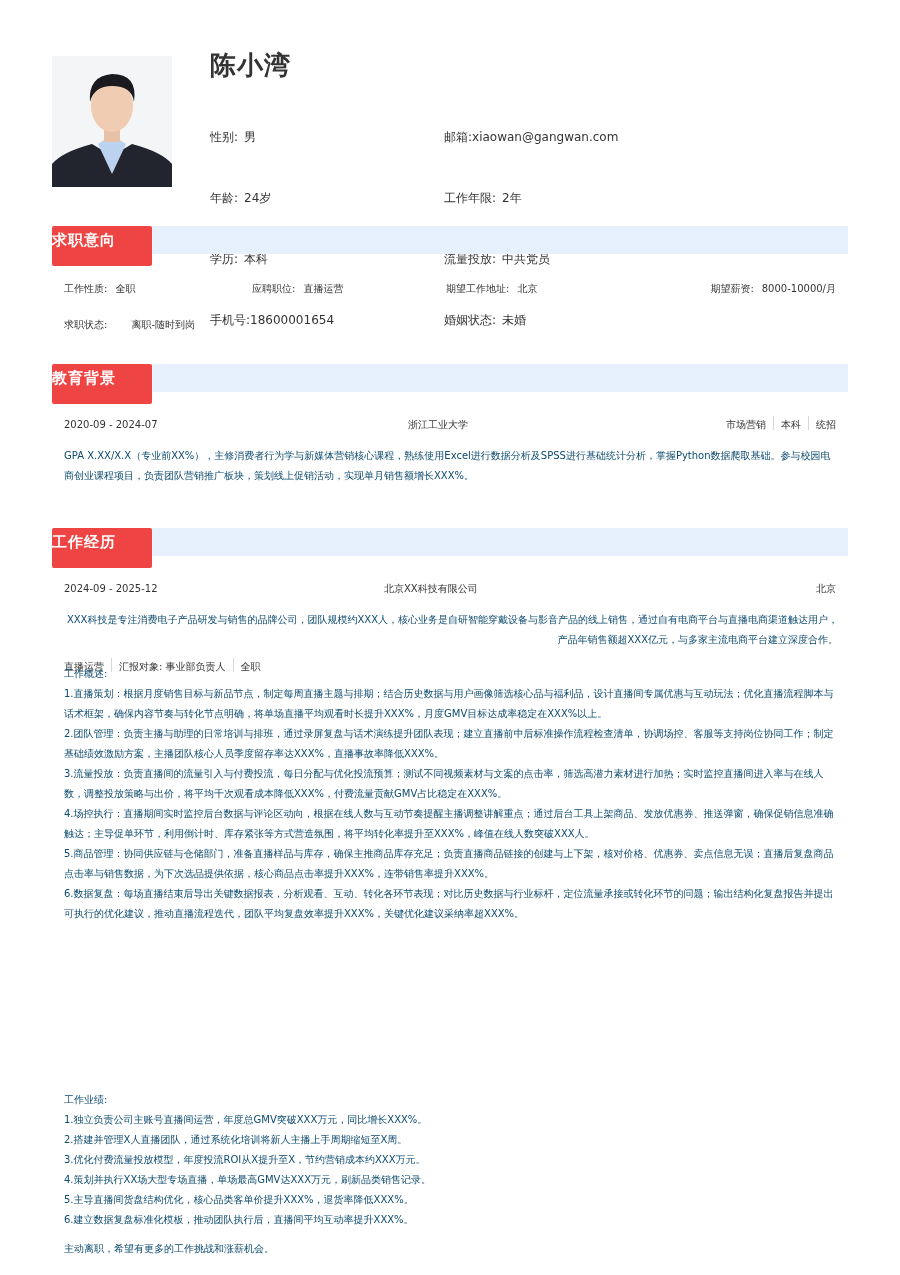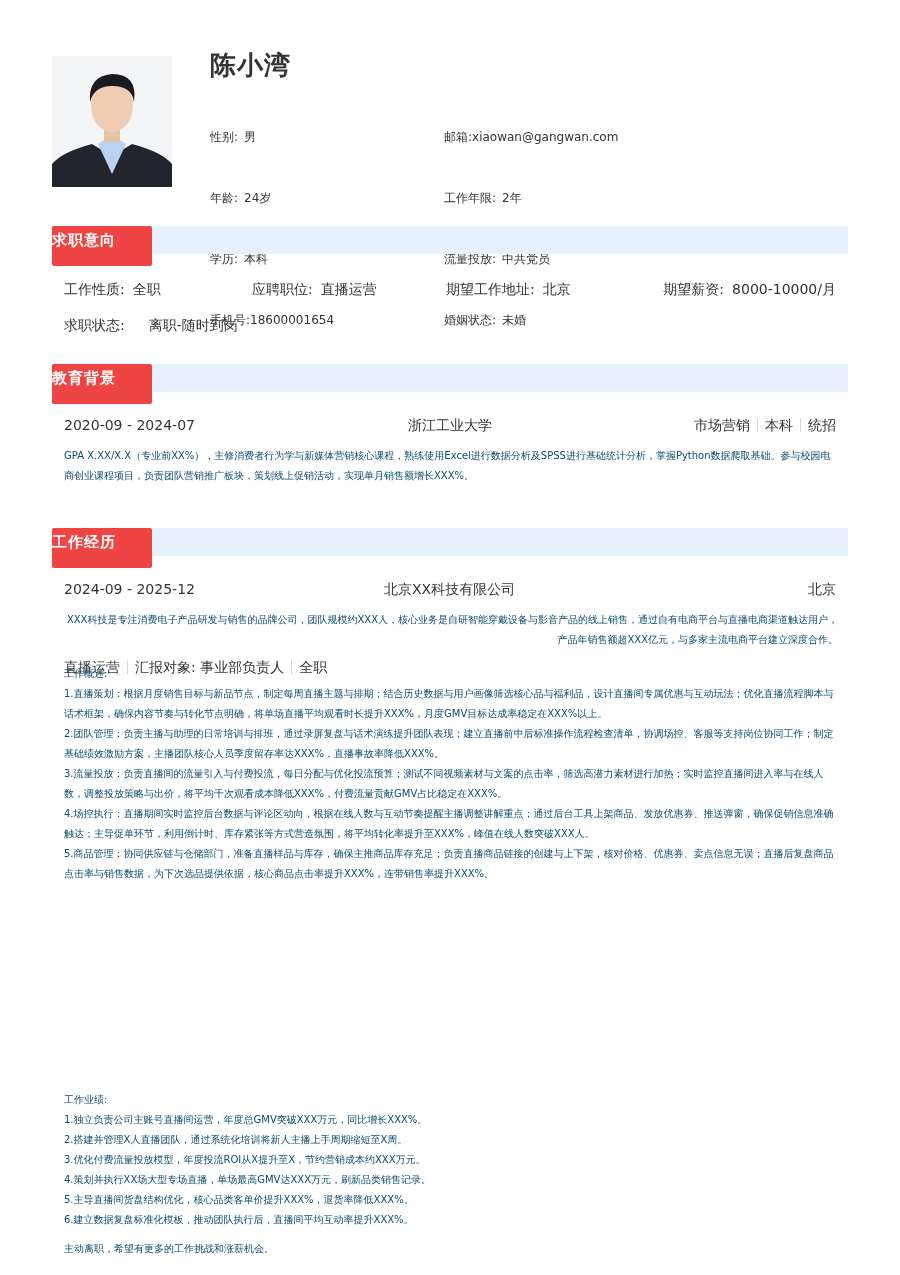--- a/index.html
+++ b/index.html
@@ -13,21 +13,21 @@
   .info-col { position: absolute; top: 46px; }
   .info-col.left { left: 158px; }
   .info-col.right { left: 392px; }
   .info-row { height: 26px; line-height: 20px; font-size: 12px; color: #333; white-space: nowrap; margin-top: 35px; }
   .info-row .lbl { display: inline-block; }
   .info-row .val { display: inline-block; margin-left: 6px; }
 
   .section-bar { position: absolute; left: 52px; width: 796px; height: 28px; background: #e7f0fd; }
   .section-bar .tag { position: absolute; left: 0; top: 0; height: 40px; width: 100px; background: #ef4444; color: #fff; font-weight: bold; font-size: 15px; line-height: 28px; text-align: left; border-radius: 2px; letter-spacing: 1px; }
 
-  .row-abs { position: absolute; font-size: 14px; color: #333; white-space: nowrap; line-height: 20px; }
+  .row-abs { position: absolute; font-size: 10px; color: #333; white-space: nowrap; line-height: 20px; }
   .para { position: absolute; left: 64px; width: 774px; font-size: 10px; line-height: 20px; color: #0c4a6e; }
   .sep { display: inline-block; width: 1px; height: 14px; background: #d6d6d6; margin: 0 7px; vertical-align: -2px; }
   .list-line { display: block; }
 </style>
 </head>
 <body>
 
 <div class="header">
   <div class="photo">
     <svg viewBox="0 0 120 131">
@@ -87,20 +87,21 @@
   <span>直播运营</span><span class="sep"></span><span>汇报对象: 事业部负责人</span><span class="sep"></span><span>全职</span>
 </div>
 
 <div class="para" style="top:664px;">
   <span class="list-line">工作概述:</span>
   <span class="list-line">1.直播策划：根据月度销售目标与新品节点，制定每周直播主题与排期；结合历史数据与用户画像筛选核心品与福利品，设计直播间专属优惠与互动玩法；优化直播流程脚本与话术框架，确保内容节奏与转化节点明确，将单场直播平均观看时长提升XXX%，月度GMV目标达成率稳定在XXX%以上。</span>
   <span class="list-line">2.团队管理：负责主播与助理的日常培训与排班，通过录屏复盘与话术演练提升团队表现；建立直播前中后标准操作流程检查清单，协调场控、客服等支持岗位协同工作；制定基础绩效激励方案，主播团队核心人员季度留存率达XXX%，直播事故率降低XXX%。</span>
   <span class="list-line">3.流量投放：负责直播间的流量引入与付费投流，每日分配与优化投流预算；测试不同视频素材与文案的点击率，筛选高潜力素材进行加热；实时监控直播间进入率与在线人数，调整投放策略与出价，将平均千次观看成本降低XXX%，付费流量贡献GMV占比稳定在XXX%。</span>
   <span class="list-line">4.场控执行：直播期间实时监控后台数据与评论区动向，根据在线人数与互动节奏提醒主播调整讲解重点；通过后台工具上架商品、发放优惠券、推送弹窗，确保促销信息准确触达；主导促单环节，利用倒计时、库存紧张等方式营造氛围，将平均转化率提升至XXX%，峰值在线人数突破XXX人。</span>
   <span class="list-line">5.商品管理：协同供应链与仓储部门，准备直播样品与库存，确保主推商品库存充足；负责直播商品链接的创建与上下架，核对价格、优惠券、卖点信息无误；直播后复盘商品点击率与销售数据，为下次选品提供依据，核心商品点击率提升XXX%，连带销售率提升XXX%。</span>
+  <span class="list-line">6.数据复盘：每场直播结束后导出关键数据报表，分析观看、互动、转化各环节表现；对比历史数据与行业标杆，定位流量承接或转化环节的问题；输出结构化复盘报告并提出可执行的优化建议，推动直播流程迭代，团队平均复盘效率提升XXX%，关键优化建议采纳率超XXX%。</span>
 </div>
 
 <div class="para" style="top:1090px;">
   <span class="list-line">工作业绩:</span>
   <span class="list-line">1.独立负责公司主账号直播间运营，年度总GMV突破XXX万元，同比增长XXX%。</span>
   <span class="list-line">2.搭建并管理X人直播团队，通过系统化培训将新人主播上手周期缩短至X周。</span>
   <span class="list-line">3.优化付费流量投放模型，年度投流ROI从X提升至X，节约营销成本约XXX万元。</span>
   <span class="list-line">4.策划并执行XX场大型专场直播，单场最高GMV达XXX万元，刷新品类销售记录。</span>
   <span class="list-line">5.主导直播间货盘结构优化，核心品类客单价提升XXX%，退货率降低XXX%。</span>
   <span class="list-line">6.建立数据复盘标准化模板，推动团队执行后，直播间平均互动率提升XXX%。</span>

